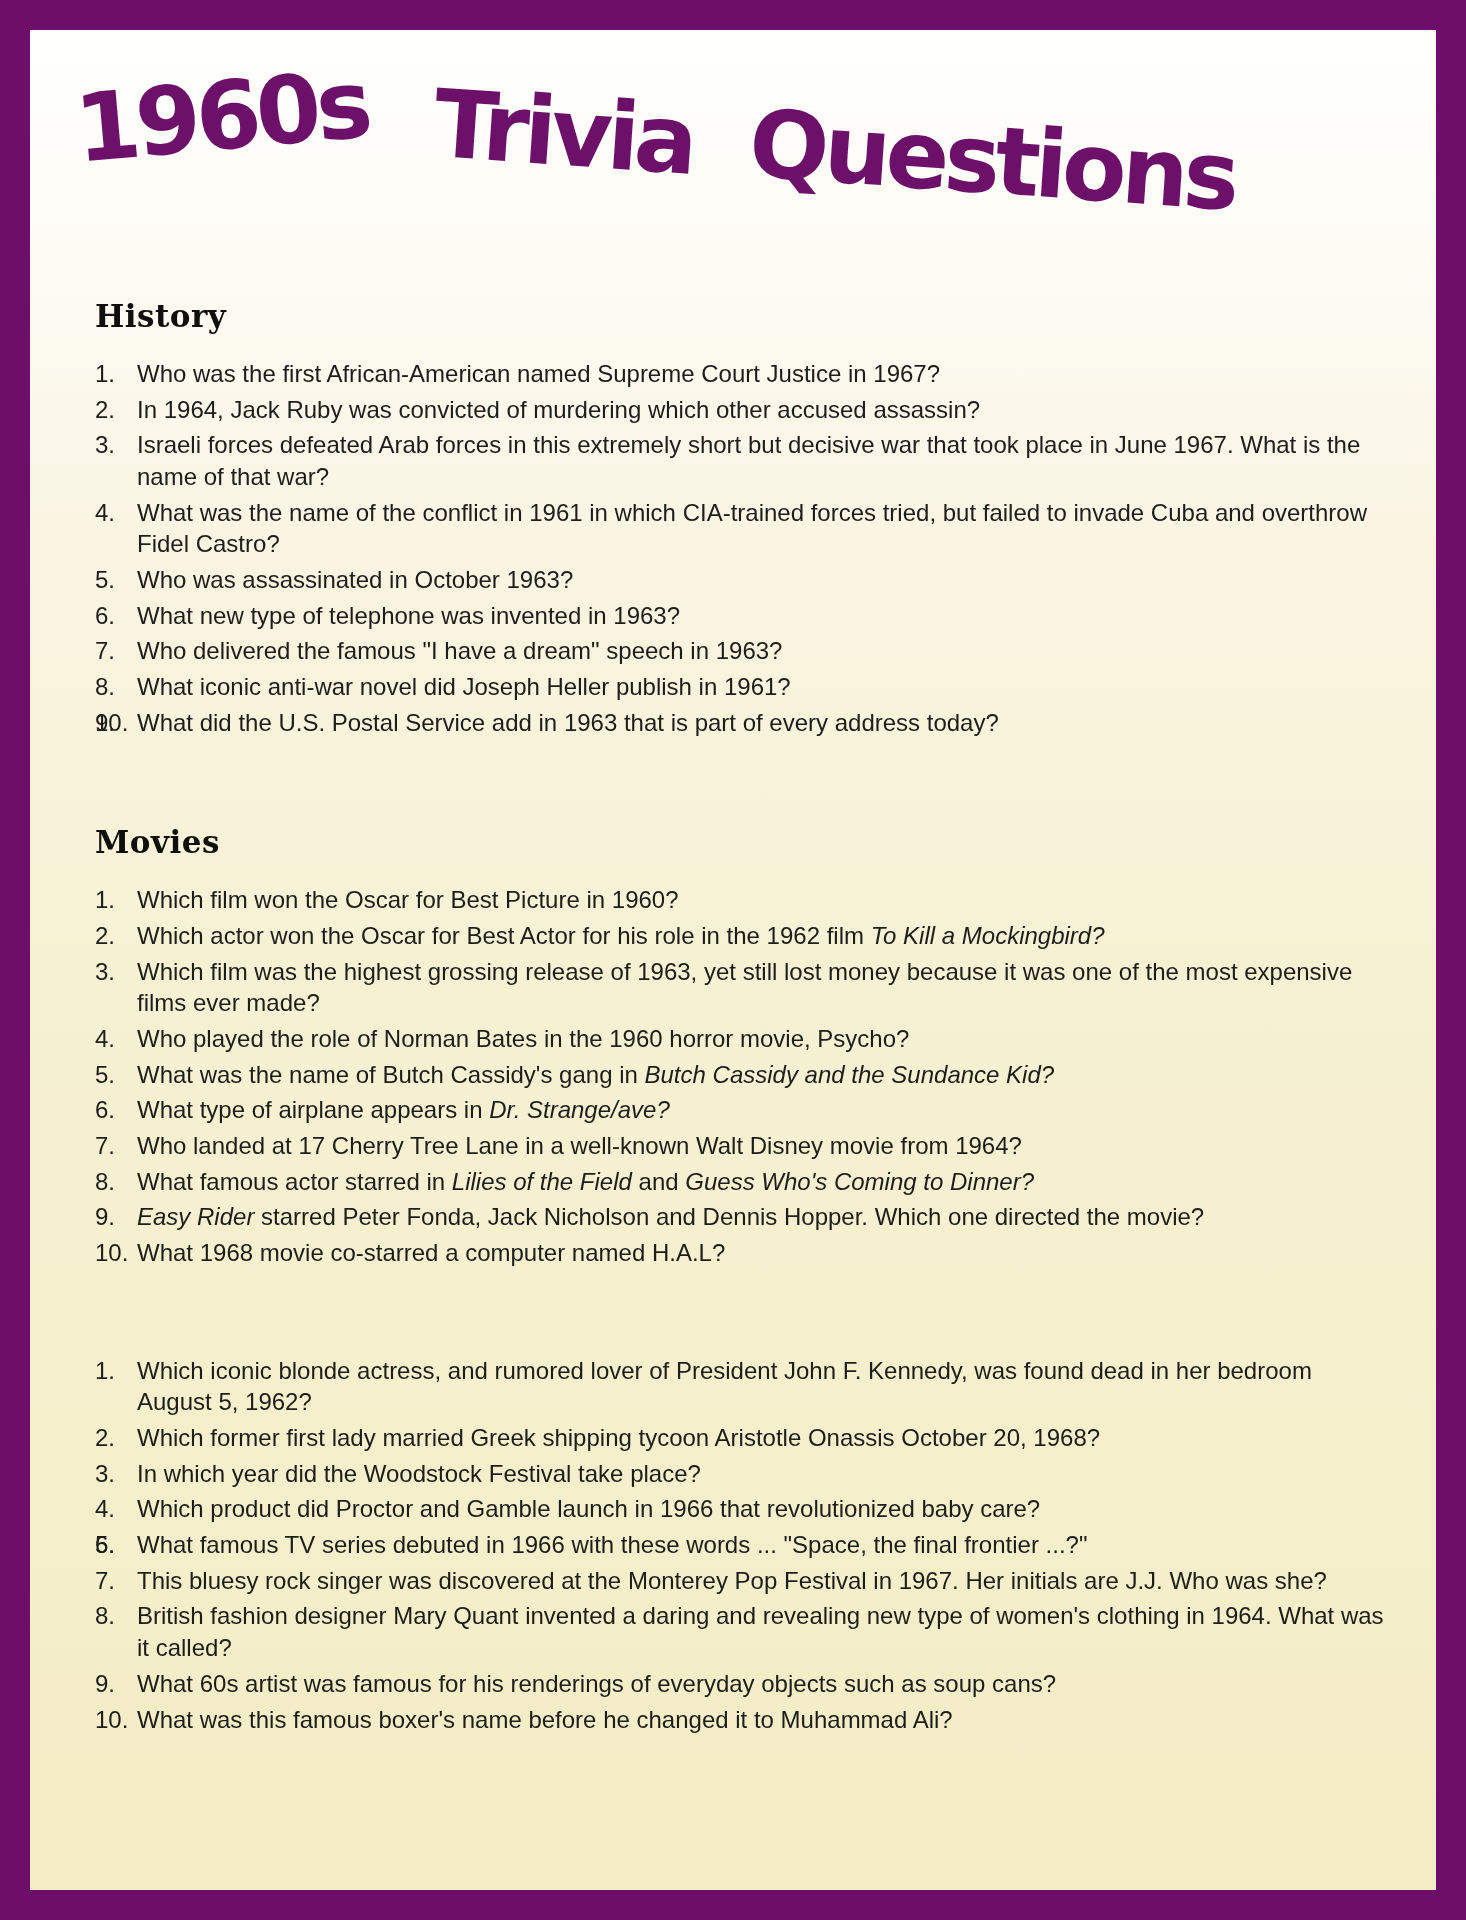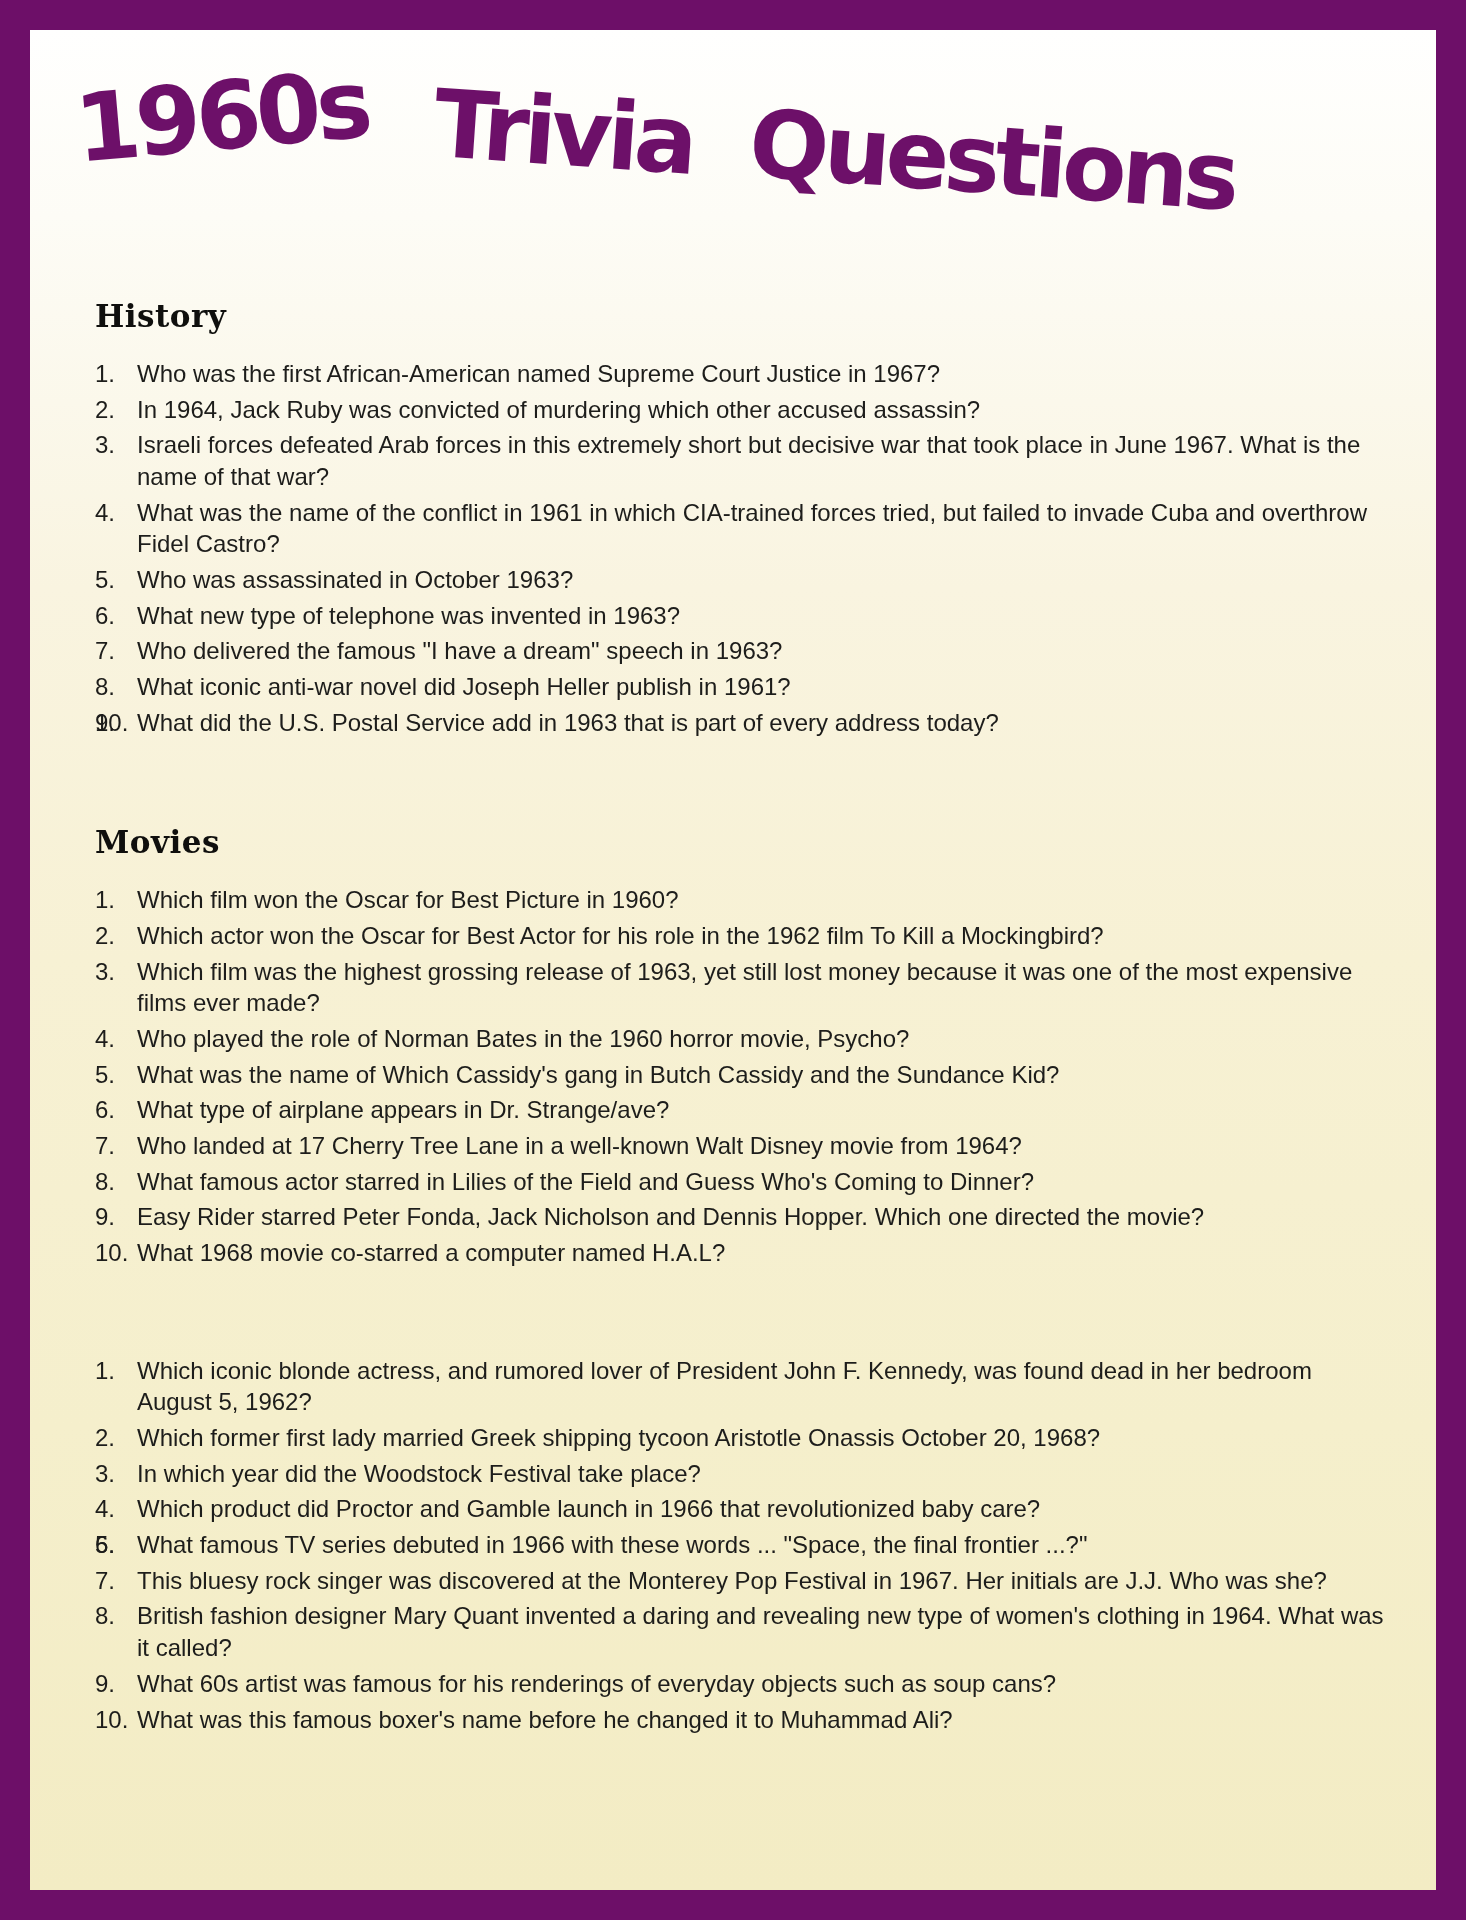--- a/index.html
+++ b/index.html
@@ -62,21 +62,21 @@
     line-height: 1.32;
     color: #1d1d1b;
     margin-bottom: 4px;
   }
   li .num {
     position: absolute;
     left: 0;
     top: 0;
     width: 38px;
   }
-  .it { }
+  .it { font-style: italic; }
 </style>
 </head>
 <body style="--accent: #6d1069; --border-color: #6d0f68;">
 
 <div class="page">
   <h1 class="title">
     <span class="t1">1960s</span>
     <span class="t2">Trivia</span>
     <span class="t3">Questions</span>
   </h1>
@@ -96,21 +96,21 @@
           <li><span class="num">10.</span><span class="qtext"><span>What did the U.S. Postal Service add in 1963 that is part of every address today?</span></span></li>
         </ol>
       </section>
       <section>
         <h2>Movies</h2>
         <ol>
           <li><span class="num">1.</span><span class="qtext"><span>Which film won the Oscar for Best Picture in 1960?</span></span></li>
           <li><span class="num">2.</span><span class="qtext"><span>Which actor won the Oscar for Best Actor for his role in the 1962 film </span><span class="it">To Kill a Mockingbird?</span></span></li>
           <li><span class="num">3.</span><span class="qtext"><span>Which film was the highest grossing release of 1963, yet still lost money because it was one of the most expensive films ever made?</span></span></li>
           <li><span class="num">4.</span><span class="qtext"><span>Who played the role of Norman Bates in the 1960 horror movie, Psycho?</span></span></li>
-          <li><span class="num">5.</span><span class="qtext"><span>What was the name of Which Cassidy's gang in </span><span class="it">Butch Cassidy and the Sundance Kid?</span></span></li>
+          <li><span class="num">5.</span><span class="qtext"><span>What was the name of Butch Cassidy's gang in </span><span class="it">Butch Cassidy and the Sundance Kid?</span></span></li>
           <li><span class="num">6.</span><span class="qtext"><span>What type of airplane appears in </span><span class="it">Dr. Strange/ave?</span></span></li>
           <li><span class="num">7.</span><span class="qtext"><span>Who landed at 17 Cherry Tree Lane in a well-known Walt Disney movie from 1964?</span></span></li>
           <li><span class="num">8.</span><span class="qtext"><span>What famous actor starred in </span><span class="it">Lilies of the Field</span><span> and </span><span class="it">Guess Who's Coming to Dinner?</span></span></li>
           <li><span class="num">9.</span><span class="qtext"><span class="it">Easy Rider</span><span> starred Peter Fonda, Jack Nicholson and Dennis Hopper. Which one directed the movie?</span></span></li>
           <li><span class="num">10.</span><span class="qtext"><span>What 1968 movie co-starred a computer named H.A.L?</span></span></li>
         </ol>
       </section>
       <section>
         <ol>
           <li><span class="num">1.</span><span class="qtext"><span>Which iconic blonde actress, and rumored lover of President John F. Kennedy, was found dead in her bedroom August 5, 1962?</span></span></li>

